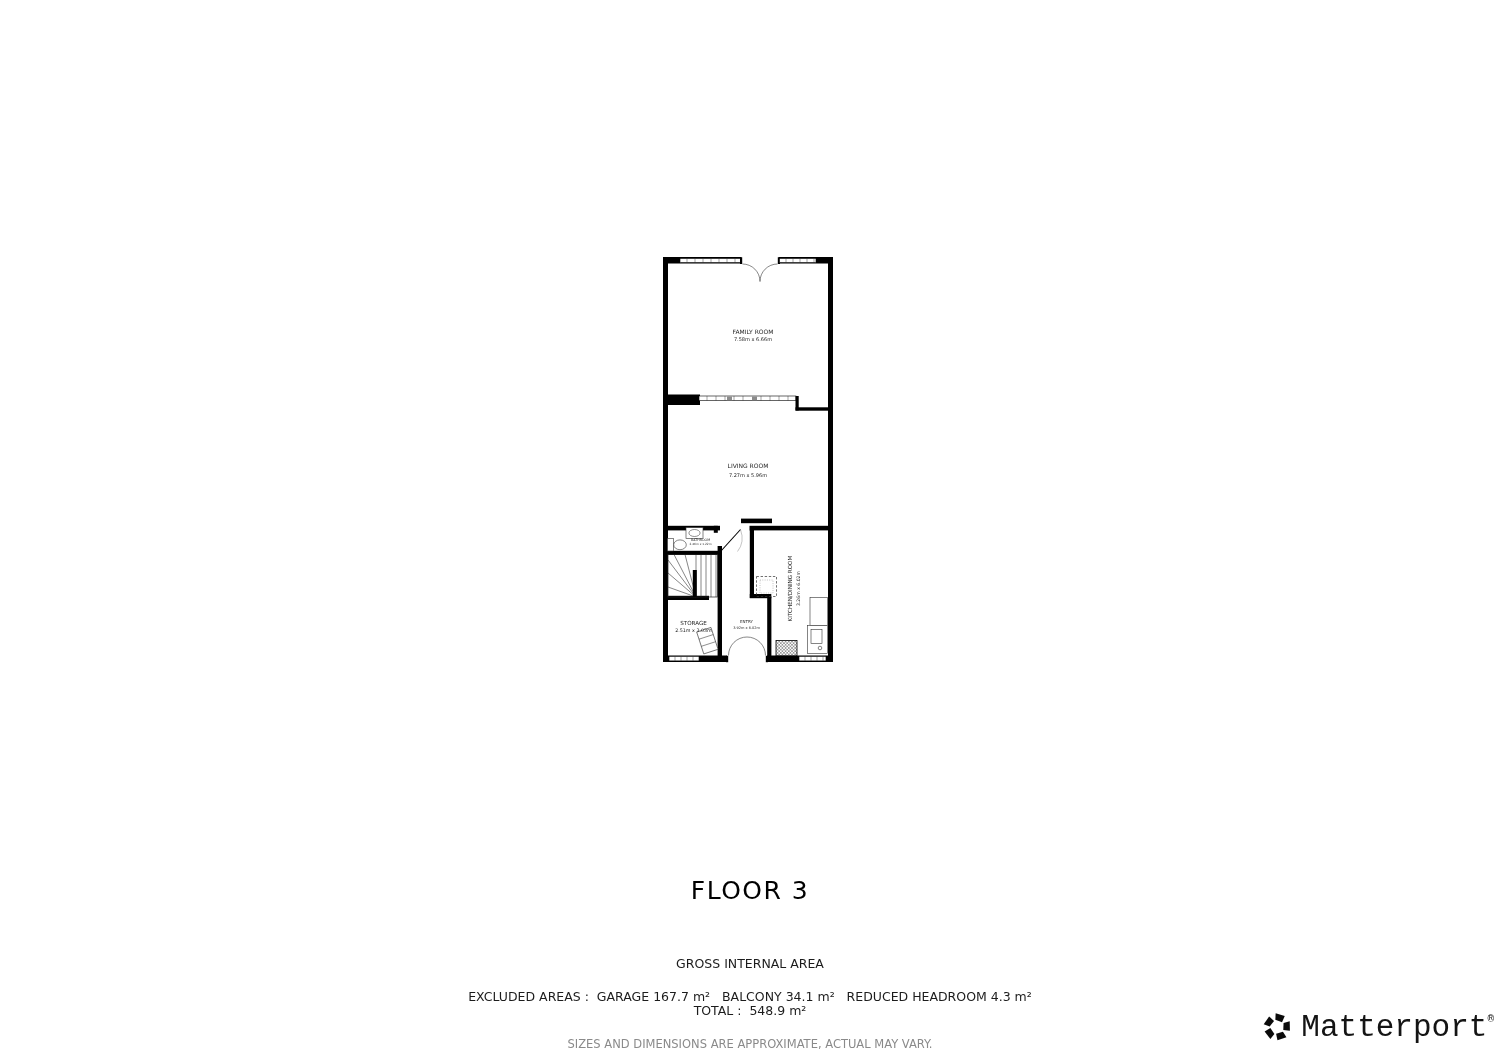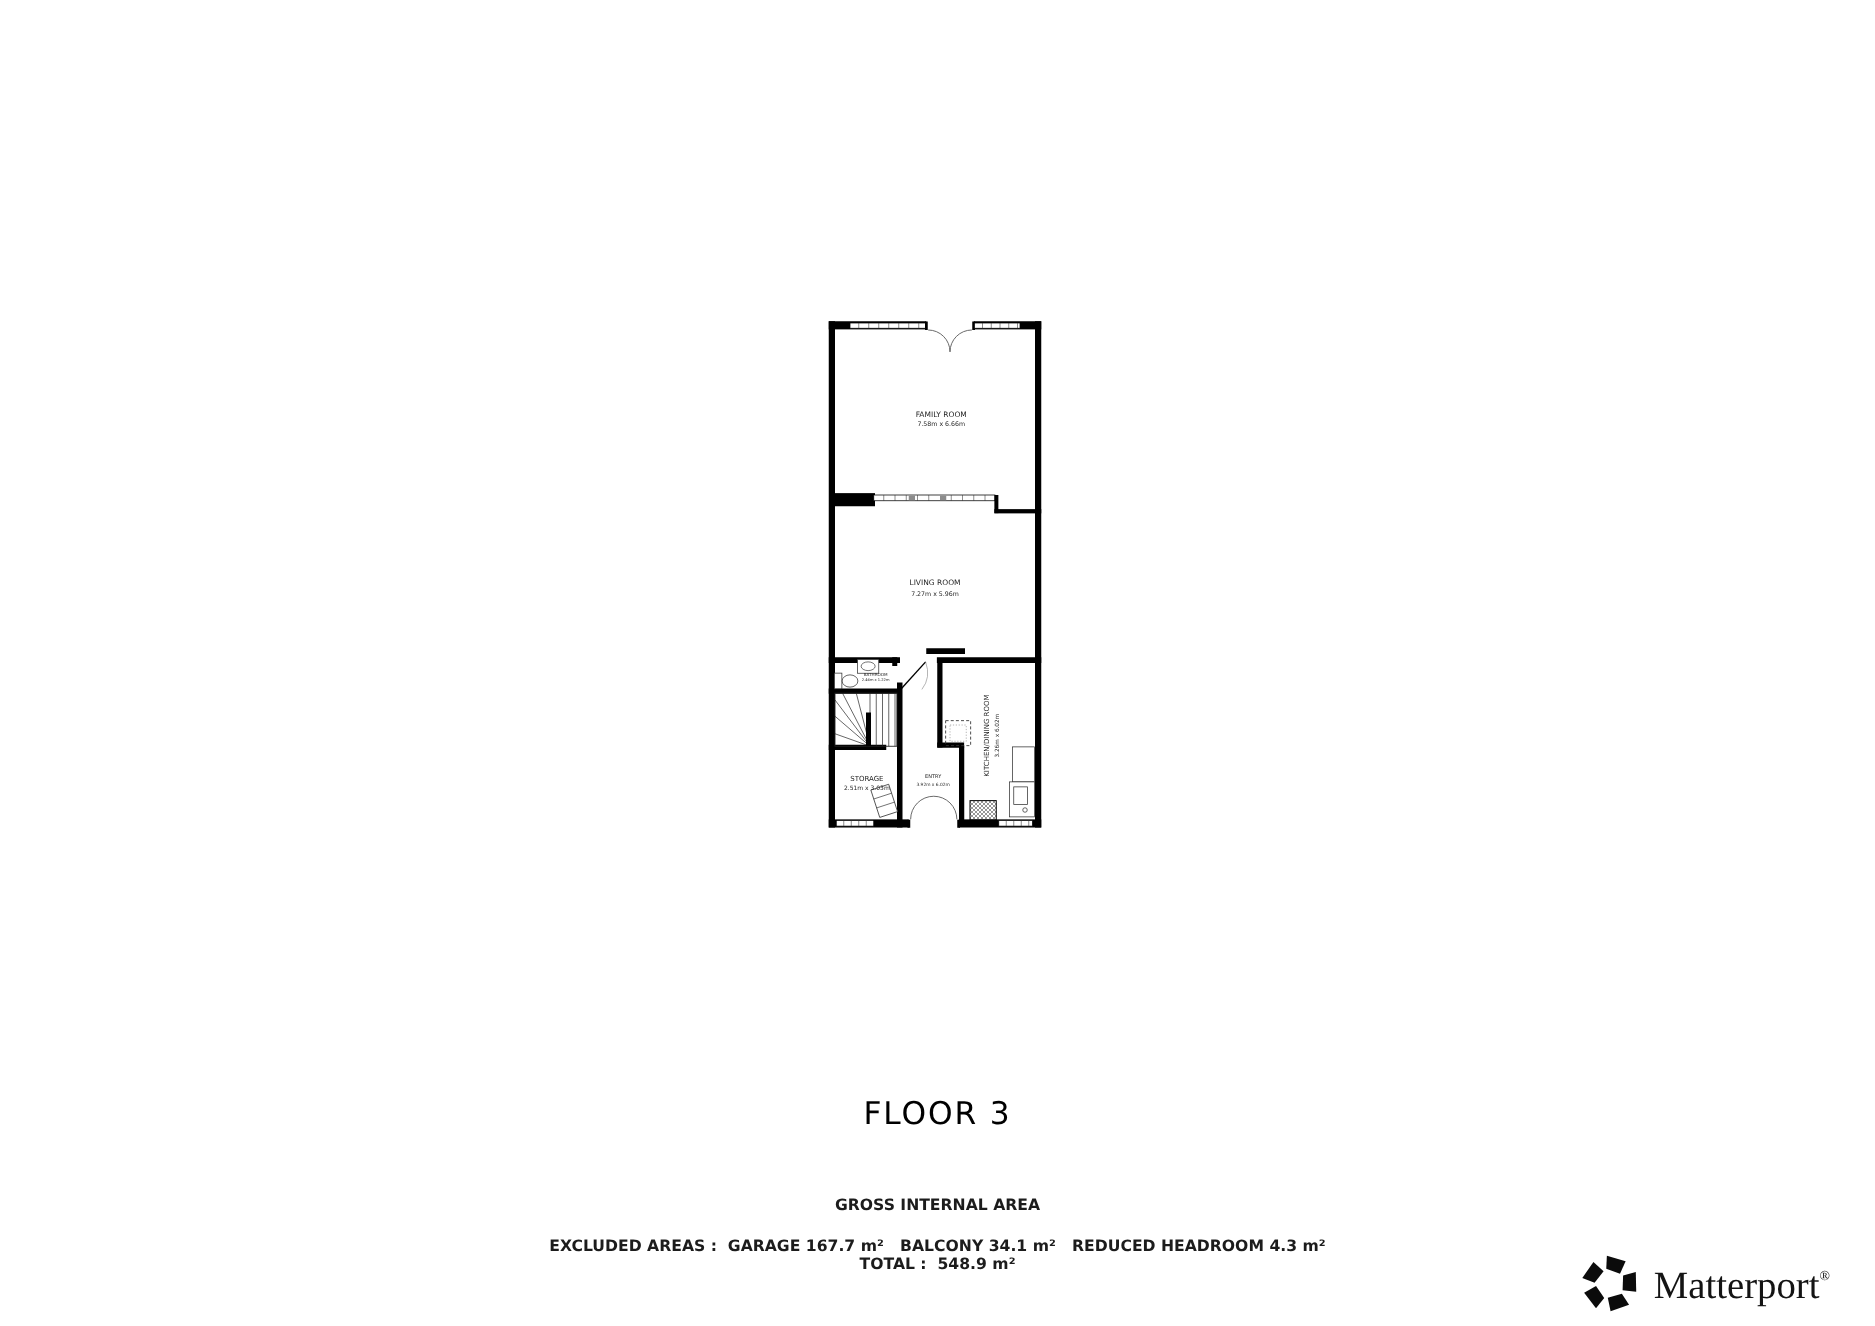--- a/index.html
+++ b/index.html
@@ -9,31 +9,31 @@
     font-family:"DejaVu Sans","Liberation Sans",sans-serif;
     color:#1f1f1f;
   }
   .plan-svg{position:absolute;left:660px;top:255px;}
   .floor-title{
     position:absolute;left:0;right:0;top:876px;
     text-align:center;font-size:25px;letter-spacing:1.5px;color:#000000;
   }
   .summary{
     position:absolute;left:0;right:0;top:957px;
-    text-align:center;font-size:12.5px;line-height:14px;color:#1c1c1c;font-weight:bold;
+    text-align:center;font-size:12.5px;line-height:14px;color:#1c1c1c;
   }
   .summary div{white-space:pre;}
   .summary .gap-above{margin-top:19px;}
   .summary .muted{color:#8a8a8a;font-size:11.5px;}
   .brand{
     position:absolute;left:1262px;top:1000px;width:232px;height:54px;
     display:flex;align-items:center;gap:9px;
   }
   .brand .wordmark{
-    font-family:Liberation Serif, serif;
+    font-family:Liberation Mono, monospace;
     font-size:31px;color:#141414;line-height:1;white-space:nowrap;
   }
   .brand .wordmark sup{font-size:11px;line-height:0;vertical-align:14px;}
   svg text{font-family:"DejaVu Sans","Liberation Sans",sans-serif;fill:#1f1f1f;}
 </style>
 </head>
 <body>
 
 <svg class="plan-svg" width="175" height="410" viewBox="660 255 175 410">
   <defs>
@@ -212,20 +212,21 @@
     <text x="799.5" y="588.5" font-size="4.6" transform="rotate(-90 799.5 588.5)">3.26m x 6.02m</text>
   </g>
 </svg>
 
 <div class="floor-title">FLOOR 3</div>
 
 <div class="summary">
   <div>GROSS INTERNAL AREA</div>
   <div class="gap-above">EXCLUDED AREAS :  GARAGE 167.7 m²   BALCONY 34.1 m²   REDUCED HEADROOM 4.3 m²</div>
   <div>TOTAL :  548.9 m²</div>
+  <div class="muted gap-above">SIZES AND DIMENSIONS ARE APPROXIMATE, ACTUAL MAY VARY.</div>
 </div>
 
 <div class="brand">
   <svg width="52" height="50" viewBox="0 0 100 100">
     <g fill="#0b0b0b">
       <path d="M45,5 L75,14 66,34 44,26 Z"></path>
       <path d="M45,5 L75,14 66,34 44,26 Z" transform="rotate(72 50 50)"></path>
       <path d="M45,5 L75,14 66,34 44,26 Z" transform="rotate(144 50 50)"></path>
       <path d="M45,5 L75,14 66,34 44,26 Z" transform="rotate(216 50 50)"></path>
       <path d="M45,5 L75,14 66,34 44,26 Z" transform="rotate(288 50 50)"></path>

